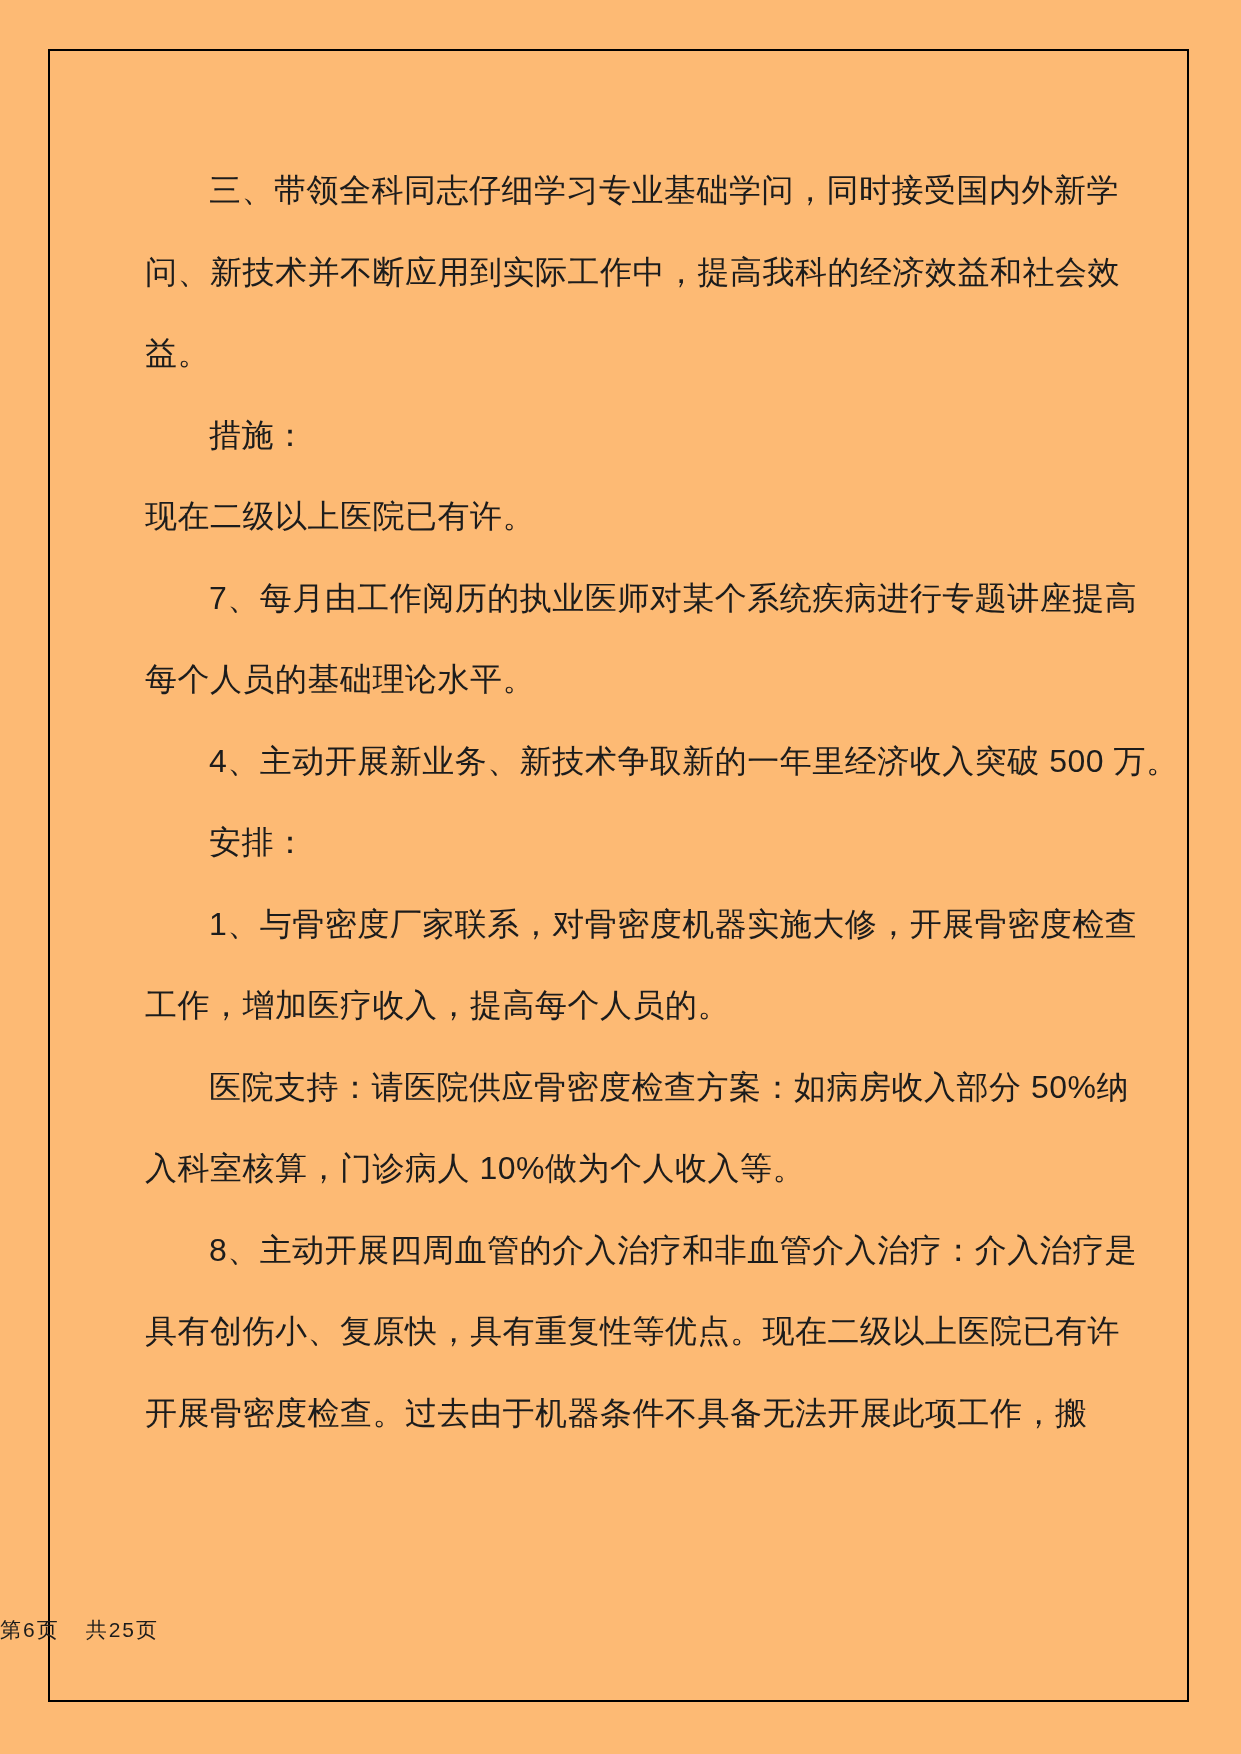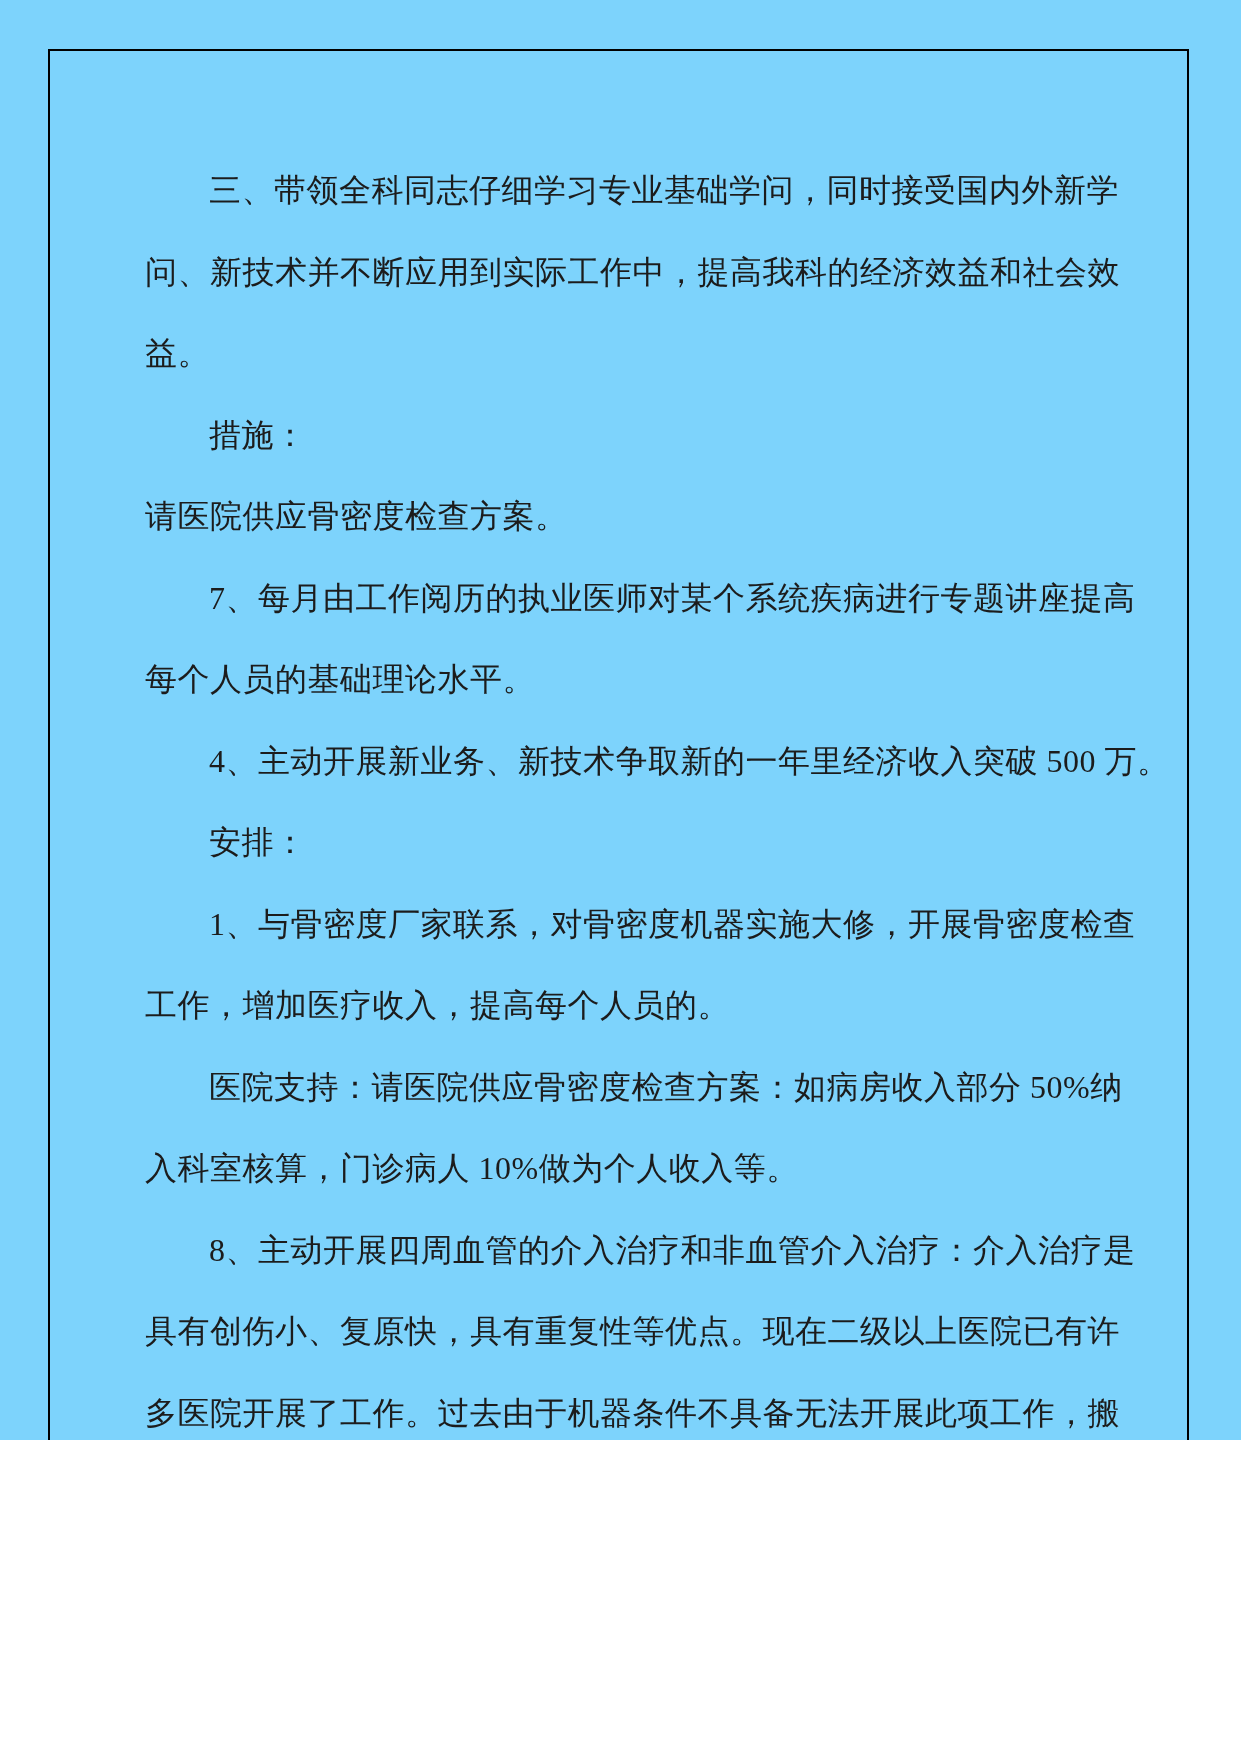--- a/index.html
+++ b/index.html
@@ -3,24 +3,24 @@
 <meta charset="utf-8">
 <style>
   html, body {
     margin: 0;
     padding: 0;
     background: #ffffff;
   }
   .page {
     position: relative;
     width: 1241px;
-    height: 1440px;
-    background: #7dd3fc;
+    height: 1754px;
+    background: #fdba74;
     overflow: hidden;
-    font-family: Liberation Serif, serif;
+    font-family: Liberation Sans, sans-serif;
     color: #1c1c1c;
   }
   .border-frame {
     position: absolute;
     left: 48px;
     top: 49px;
     width: 1141px;
     height: 1653px;
     border: 2px solid #000000;
     box-sizing: border-box;
@@ -70,21 +70,21 @@
 
   <div class="paragraph">
         <div class="line indent">三、带领全科同志仔细学习专业基础学问，同时接受国内外新学</div>
         <div class="line">问、新技术并不断应用到实际工作中，提高我科的经济效益和社会效</div>
         <div class="line">益。</div>
       </div>
       <div class="paragraph">
         <div class="line indent">措施：</div>
       </div>
       <div class="paragraph">
-        <div class="line">请医院供应骨密度检查方案。</div>
+        <div class="line">现在二级以上医院已有许。</div>
       </div>
       <div class="paragraph">
         <div class="line indent">7、每月由工作阅历的执业医师对某个系统疾病进行专题讲座提高</div>
         <div class="line">每个人员的基础理论水平。</div>
       </div>
       <div class="paragraph">
         <div class="line indent">4、主动开展新业务、新技术争取新的一年里经济收入突破 500 万。</div>
       </div>
       <div class="paragraph">
         <div class="line indent">安排：</div>
@@ -93,20 +93,20 @@
         <div class="line indent">1、与骨密度厂家联系，对骨密度机器实施大修，开展骨密度检查</div>
         <div class="line">工作，增加医疗收入，提高每个人员的。</div>
       </div>
       <div class="paragraph">
         <div class="line indent">医院支持：请医院供应骨密度检查方案：如病房收入部分 50%纳</div>
         <div class="line">入科室核算，门诊病人 10%做为个人收入等。</div>
       </div>
       <div class="paragraph">
         <div class="line indent">8、主动开展四周血管的介入治疗和非血管介入治疗：介入治疗是</div>
         <div class="line">具有创伤小、复原快，具有重复性等优点。现在二级以上医院已有许</div>
-        <div class="line">多医院开展了工作。过去由于机器条件不具备无法开展此项工作，搬</div>
+        <div class="line">开展骨密度检查。过去由于机器条件不具备无法开展此项工作，搬</div>
       </div>
     </div>
 
   <div class="footer">
     <span>第6页</span><span class="gap"></span><span>共25页</span>
   </div>
 </div>
 
 </body></html>

